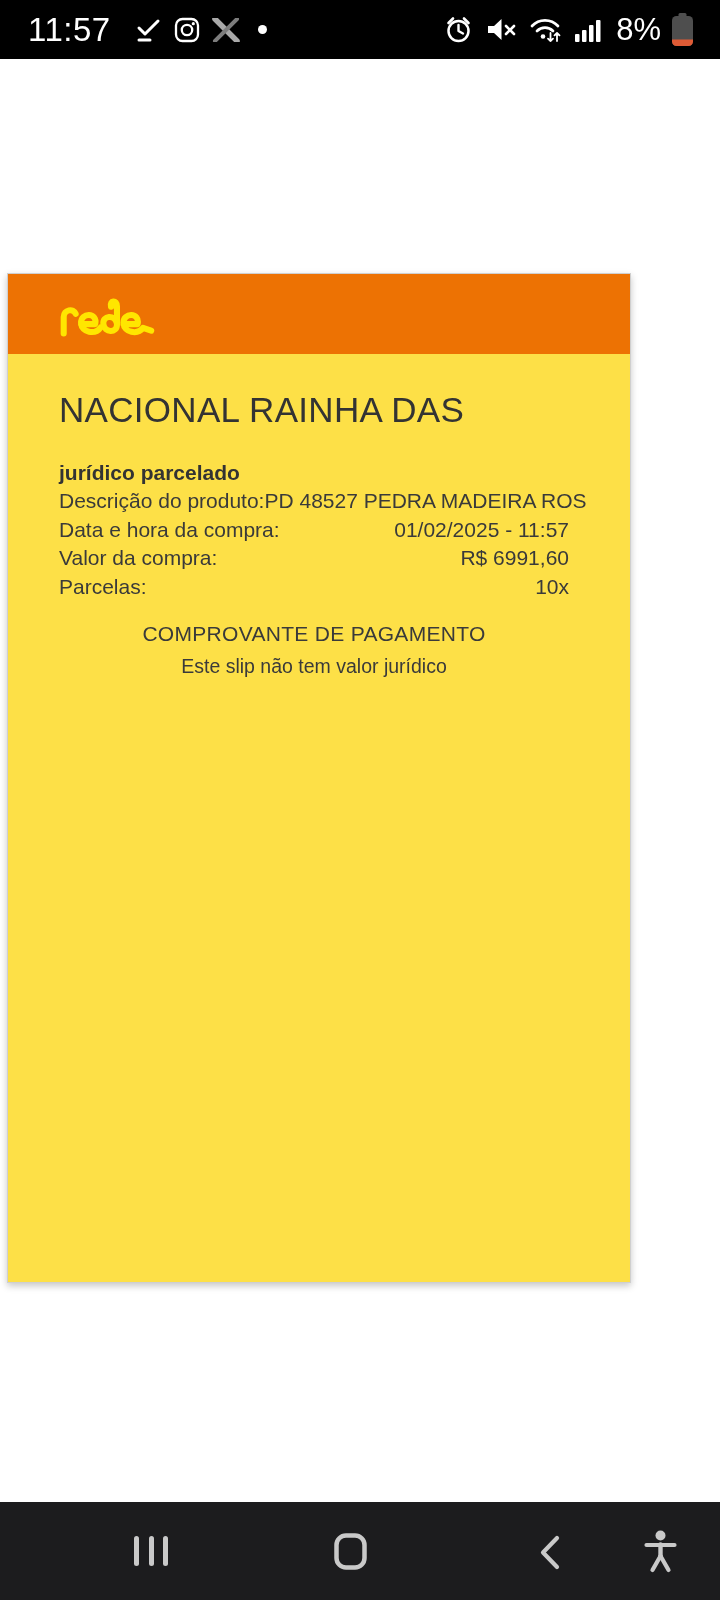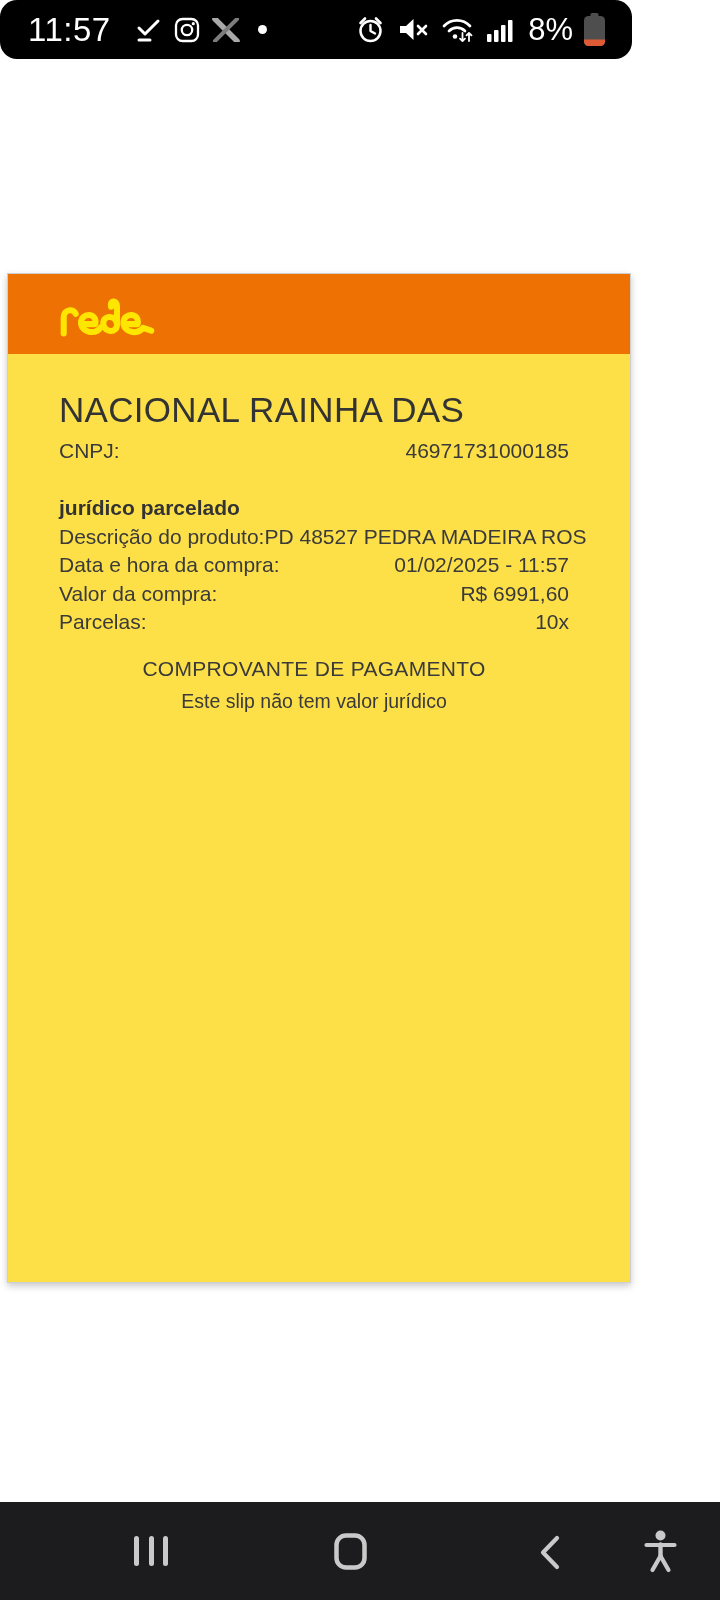--- a/index.html
+++ b/index.html
@@ -3,24 +3,23 @@
 <meta charset="utf-8">
 <style>
   html,body{margin:0;padding:0;}
   body{
     width:720px;height:1600px;position:relative;overflow:hidden;
     background:#ffffff;font-family:"Liberation Sans",sans-serif;
     -webkit-font-smoothing:antialiased;
   }
   
   .status-bar{
-    position:absolute;top:0;left:0;width:632px;height:59px;background:#000;
+    position:absolute;top:0;left:0;width:720px;height:59px;background:#000;
     display:flex;align-items:center;padding:0 20px 0 28px;box-sizing:border-box;
     color:#fff;
-    border-radius:17px;
   }
   .sb-time{font-size:33px;font-weight:400;letter-spacing:.5px;margin-right:18px;}
   .sb-icon{display:flex;align-items:center;justify-content:center;margin:0 6px;}
   .sb-right{margin-left:auto;display:flex;align-items:center;}
   .sb-pct{font-size:31px;font-weight:400;margin:0 4px 0 8px;}
   .sb-dot{width:9px;height:9px;border-radius:50%;background:#fff;margin-left:12px;}
   
   .doc-card{
     position:absolute;left:7px;top:273px;width:624px;height:1010px;
     background:#fde047;border:1px solid #cfcfcf;box-sizing:border-box;
@@ -150,24 +149,20 @@
       <path d="M8 36 L8 21 C8 14 17 12.5 19 18"></path>
       <path d="M24 27.5 L37 27.5 C39.5 16.5 23.5 16.5 24 26.5 C24.5 35.5 37 37.5 42 30.5"></path>
       <path d="M57 27 C55 18 43.5 19.5 44.5 27.5 C45.5 35.5 57 36 57 28 L57 11 C57 5 50 5.5 51.5 11.5"></path>
       <path d="M63 27.5 L76 27.5 C78.5 16.5 62.5 16.5 63 26.5 C63.5 35.5 76 37.5 81 31 L88.5 33.5"></path>
     </svg>
   </div>
 
   <div class="receipt-body">
     <div class="merchant-title">NACIONAL RAINHA DAS</div>
 
-    <div class="kv-row cnpj-row">
-      <span>CNPJ:</span>
-      <span>46971731000185</span>
-    </div>
 
     <div class="section-type">jurídico parcelado</div>
 
     <div class="kv-row">
       <span>Descrição do produto:</span>
       <span>PD 48527 PEDRA MADEIRA ROS</span>
     </div>
     <div class="kv-row">
       <span>Data e hora da compra:</span>
       <span>01/02/2025 - 11:57</span>

